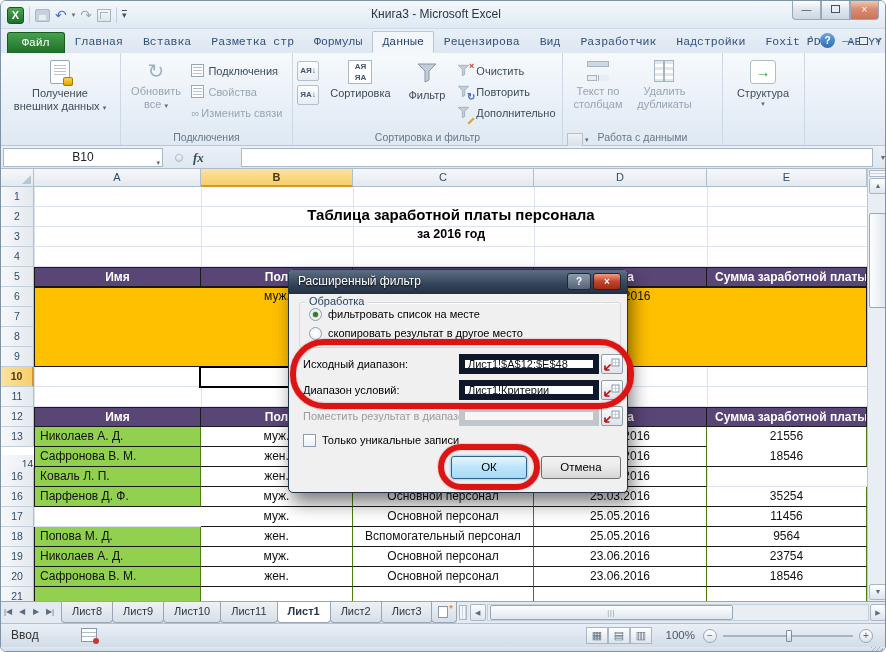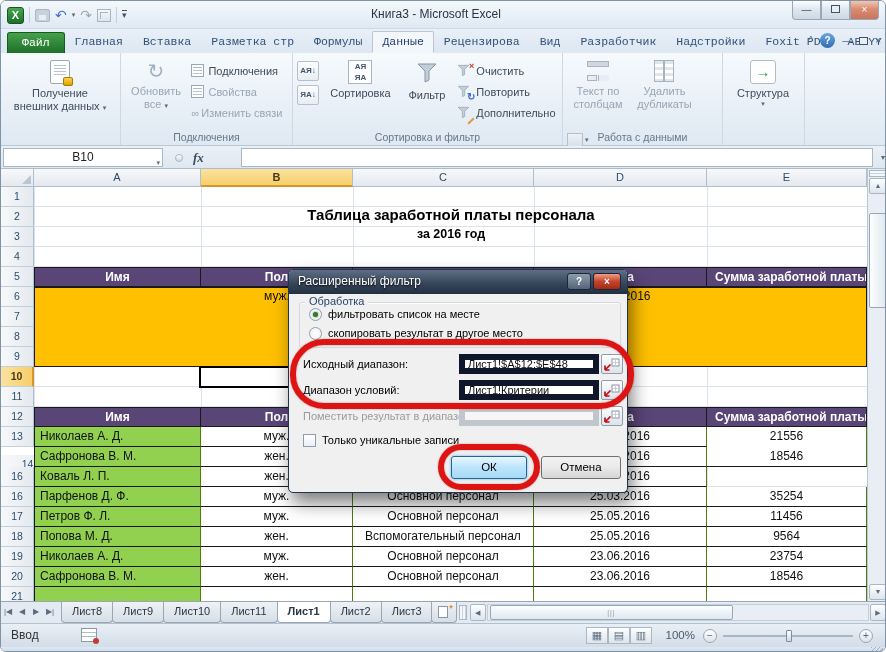--- a/index.html
+++ b/index.html
@@ -405,21 +405,20 @@
       <div class="dcell" style="left: 706px; top: 278px; width: 160px; height: 20px;">18546</div>
       <div class="dcell first green" style="left: 33px; top: 298px; width: 167px; height: 20px;">Коваль Л. П.</div>
       <div class="dcell" style="left: 200px; top: 298px; width: 152px; height: 20px;">жен.</div>
       <div class="dcell" style="left: 352px; top: 298px; width: 181px; height: 20px;">Вспомогательный персонал</div>
       <div class="dcell" style="left: 533px; top: 298px; width: 173px; height: 20px;">25.03.2016</div>
       <div class="dcell first green" style="left: 33px; top: 318px; width: 167px; height: 20px;">Парфенов Д. Ф.</div>
       <div class="dcell" style="left: 200px; top: 318px; width: 152px; height: 20px;">муж.</div>
       <div class="dcell" style="left: 352px; top: 318px; width: 181px; height: 20px;">Основной персонал</div>
       <div class="dcell" style="left: 533px; top: 318px; width: 173px; height: 20px;">25.03.2016</div>
       <div class="dcell" style="left: 706px; top: 318px; width: 160px; height: 20px;">35254</div>
-      <div class="dcell first green" style="left: 33px; top: 338px; width: 167px; height: 20px;">Петров Ф. Л.</div>
       <div class="dcell" style="left: 200px; top: 338px; width: 152px; height: 20px;">муж.</div>
       <div class="dcell" style="left: 352px; top: 338px; width: 181px; height: 20px;">Основной персонал</div>
       <div class="dcell" style="left: 533px; top: 338px; width: 173px; height: 20px;">25.05.2016</div>
       <div class="dcell" style="left: 706px; top: 338px; width: 160px; height: 20px;">11456</div>
       <div class="dcell first green" style="left: 33px; top: 358px; width: 167px; height: 20px;">Попова М. Д.</div>
       <div class="dcell" style="left: 200px; top: 358px; width: 152px; height: 20px;">жен.</div>
       <div class="dcell" style="left: 352px; top: 358px; width: 181px; height: 20px;">Вспомогательный персонал</div>
       <div class="dcell" style="left: 533px; top: 358px; width: 173px; height: 20px;">25.05.2016</div>
       <div class="dcell" style="left: 706px; top: 358px; width: 160px; height: 20px;">9564</div>
       <div class="dcell first green" style="left: 33px; top: 378px; width: 167px; height: 20px;">Николаев А. Д.</div>

